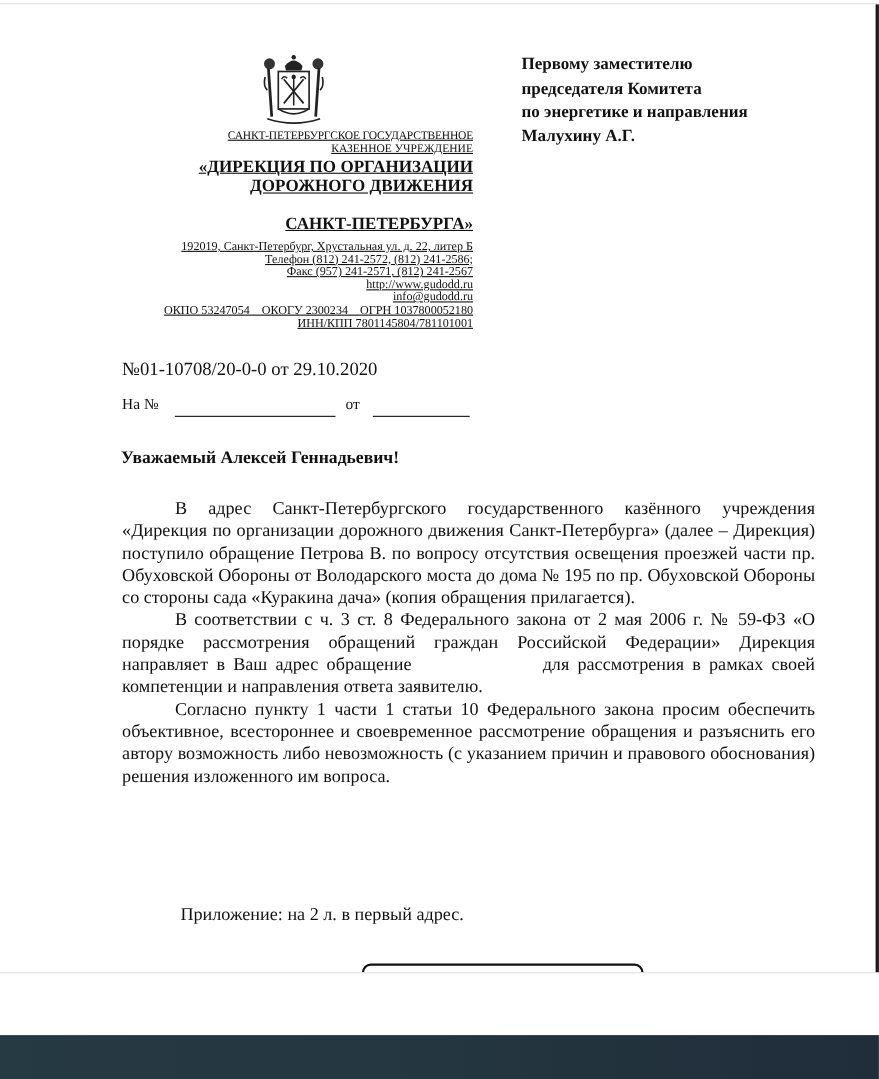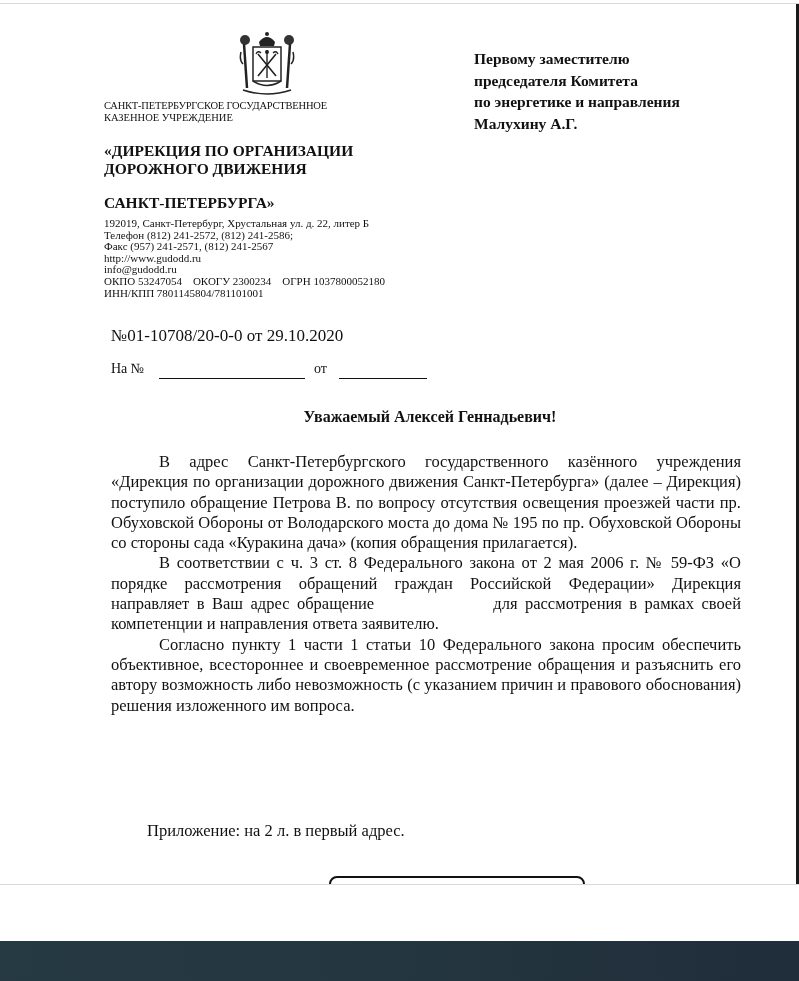--- a/index.html
+++ b/index.html
@@ -15,48 +15,48 @@
   }
   .page-edge { position: absolute; left: 796px; top: 4px; width: 3px; height: 880px; background: #1a1a1a; }
   .bottom-rule { position: absolute; left: 0; top: 884px; width: 799px; height: 1px; background: #d8d8d8; }
   .footer-white { position: absolute; left: 0; top: 885px; width: 799px; height: 56px; background: #fff; }
   .footer-bar {
     position: absolute; left: 0; top: 941px; width: 799px; height: 40px;
     background: linear-gradient(90deg, #263a44 0%, #24363f 50%, #202d3b 100%);
   }
 
   
-  .letterhead { position: absolute; left: 104px; top: 26px; width: 326px; text-align: left; }
+  .letterhead { position: absolute; left: 104px; top: 44px; width: 326px; text-align: right; text-decoration: underline; }
   .emblem { display: block; margin: 0 auto; width: 64px; height: 68px; }
   .org-line1 { font-size: 10.5px; line-height: 12px; margin-top: 2px; letter-spacing: -0.2px; }
   .org-line2 { font-size: 10.5px; line-height: 12px; }
-  .org-name { font-weight: bold; font-size: 15.5px; line-height: 18px; margin-top: 18px; }
+  .org-name { font-weight: bold; font-size: 15.5px; line-height: 18px; margin-top: 1px; }
   .contacts { font-size: 11px; line-height: 11.6px; margin-top: 6px; }
 
   
   .addressee {
     position: absolute; left: 474px; top: 44px; width: 300px;
     font-weight: bold; font-size: 15.5px; line-height: 21.5px;
   }
 
   .reg-number { position: absolute; left: 111px; top: 322px; font-size: 17px; }
   .ref-line { position: absolute; left: 111px; top: 357px; font-size: 14px; width: 330px; height: 22px; }
   .ref-line .lbl-na { position: absolute; left: 0; top: 0; }
   .ref-line .blank1 { position: absolute; left: 48px; top: 17px; width: 146px; height: 1px; background: #111; }
   .ref-line .lbl-ot { position: absolute; left: 203px; top: 0; }
   .ref-line .blank2 { position: absolute; left: 228px; top: 17px; width: 88px; height: 1px; background: #111; }
 
-  .greeting { position: absolute; left: 110px; width: 640px; top: 404px; text-align: center; font-weight: bold; font-size: 16px; }
+  .greeting { position: absolute; left: 110px; width: 640px; top: 404px; text-align: left; font-weight: bold; font-size: 16px; }
 
   .body-text {
     position: absolute; left: 111px; top: 448px; width: 630px;
     font-size: 16.5px; line-height: 20.3px; text-align: justify;
   }
   .body-text p { margin: 0; text-indent: 48px; }
-  .appendix { position: absolute; left: 147px; top: 817px; font-size: 16.5px; }
+  .appendix { position: absolute; left: 164px; top: 817px; font-size: 16.5px; }
 
   .stamp-box {
     position: absolute; left: 329px; top: 872px; width: 256px; height: 30px;
     border: 2.5px solid #111; border-radius: 8px; box-sizing: border-box;
   }
   .stamp-clip { position: absolute; left: 0; top: 0; width: 797px; height: 880px; overflow: hidden; }
 </style>
 </head>
 <body>
 

